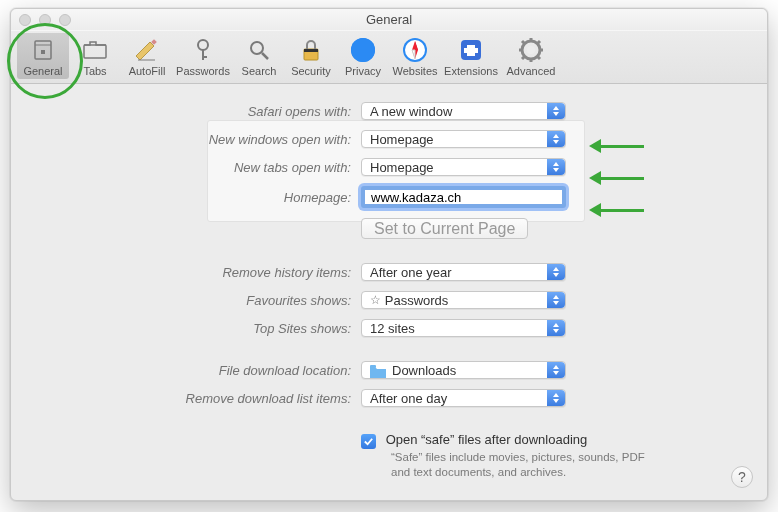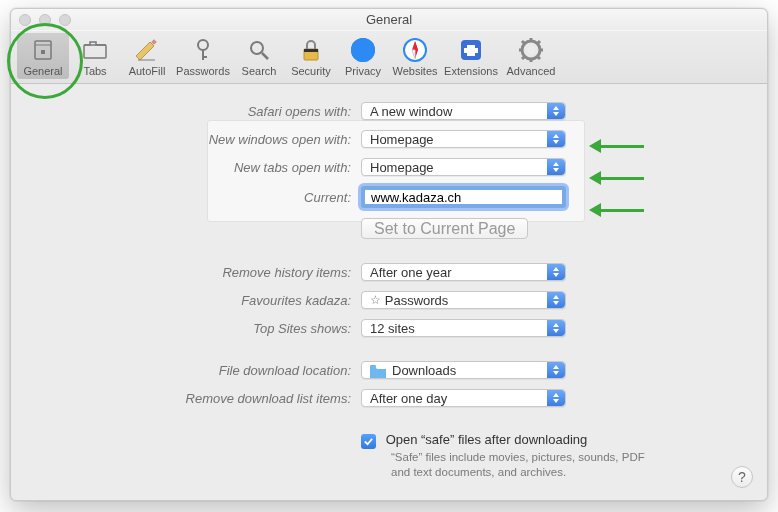--- a/index.html
+++ b/index.html
@@ -323,21 +323,21 @@
         <div class="lab">New tabs open with:</div>
         <div class="ctrl">
           <div class="select">
             <span>Homepage</span>
             <span class="arrows"></span>
           </div>
         </div>
       </div>
 
       <div class="row">
-        <div class="lab">Current:</div>
+        <div class="lab">Homepage:</div>
         <div class="ctrl">
           <input class="textinput focused" value="www.kadaza.ch" style="">
         </div>
       </div>
 
       <div class="row">
         <div class="lab"></div>
         <div class="ctrl" style="text-align:left;">
           <button class="btn" disabled="">
             <span>Set to Current Page</span>
@@ -351,21 +351,21 @@
         <div class="lab">Remove history items:</div>
         <div class="ctrl">
           <div class="select">
             <span>After one year</span>
             <span class="arrows"></span>
           </div>
         </div>
       </div>
 
       <div class="row">
-        <div class="lab">Favourites kadaza:</div>
+        <div class="lab">Favourites shows:</div>
         <div class="ctrl">
           <div class="select">
             <span class="star">☆</span>
             <span>Passwords</span>
             <span class="arrows"></span>
           </div>
         </div>
       </div>
 
       <div class="row">

